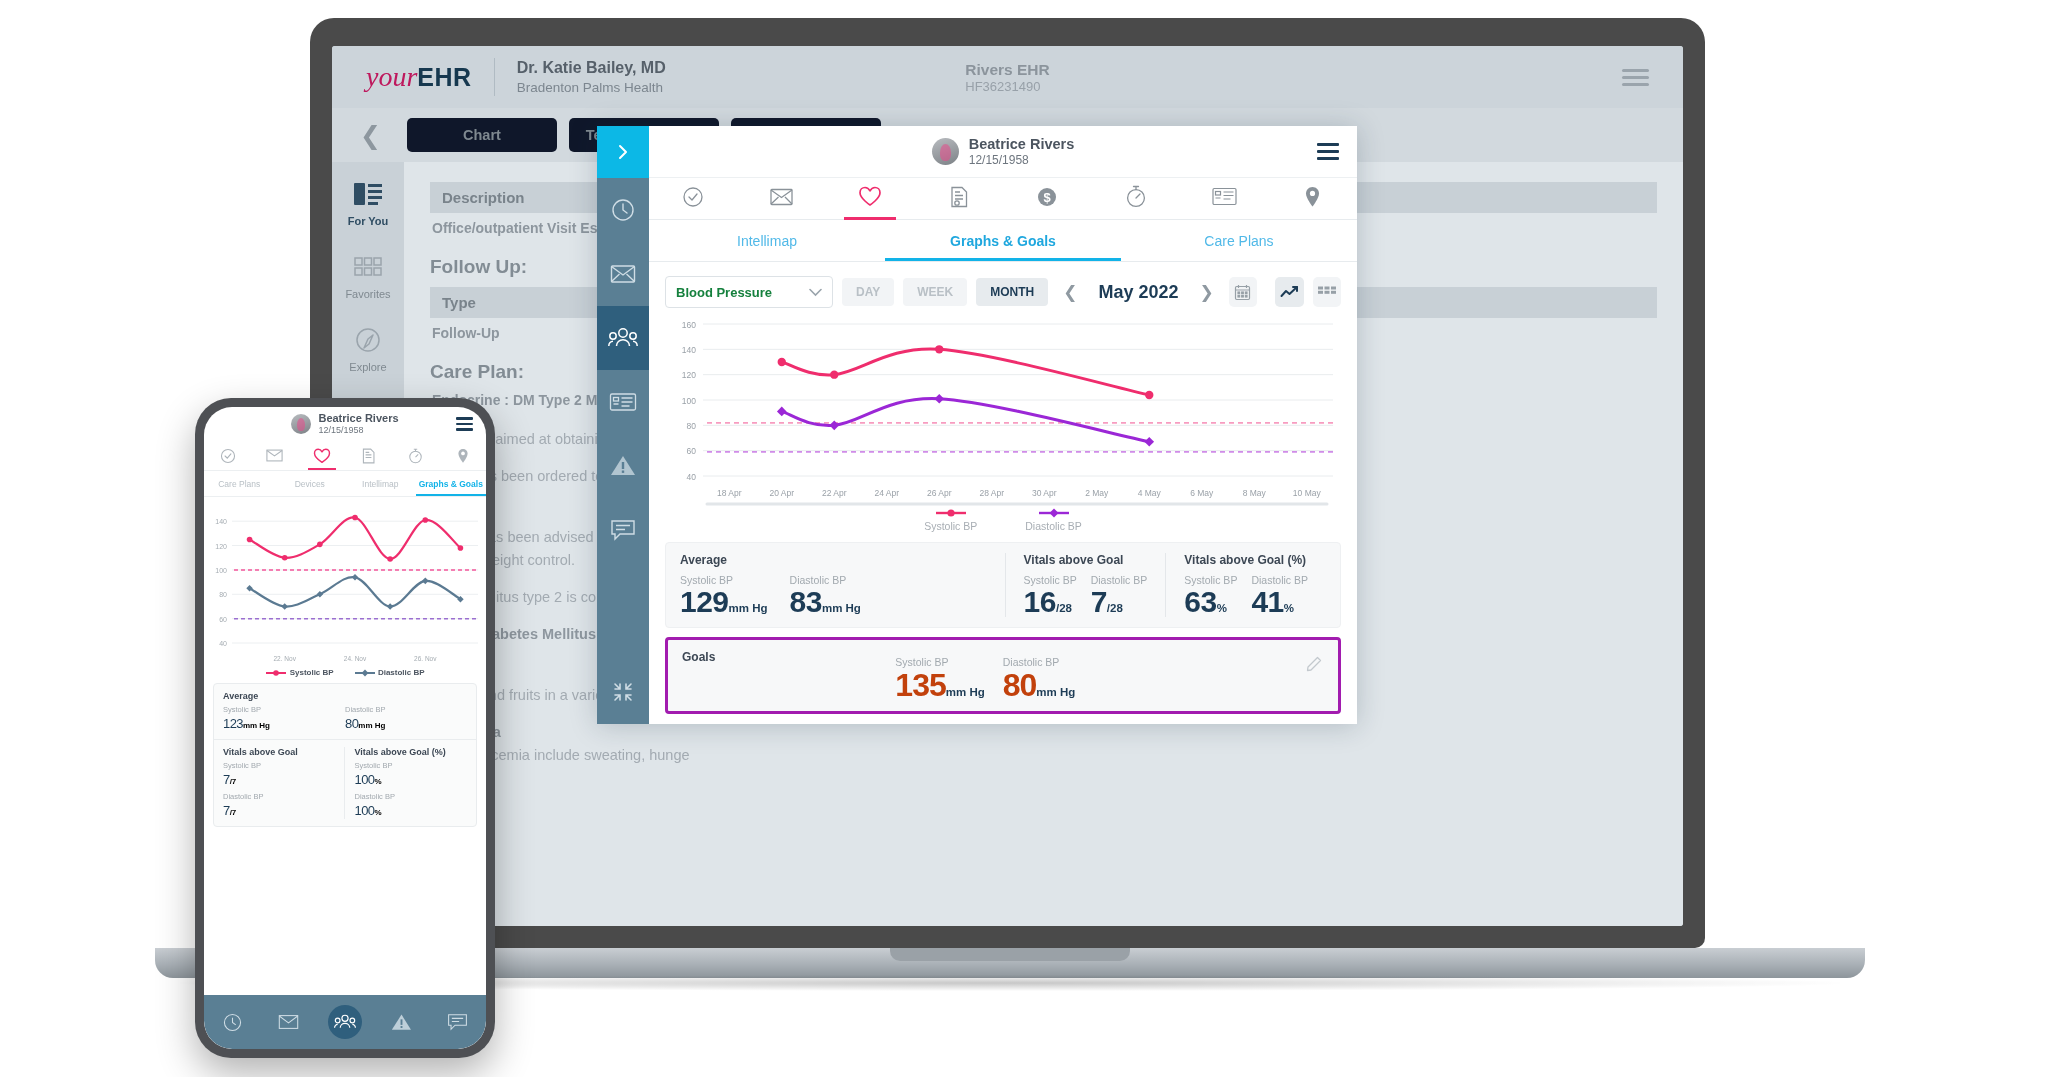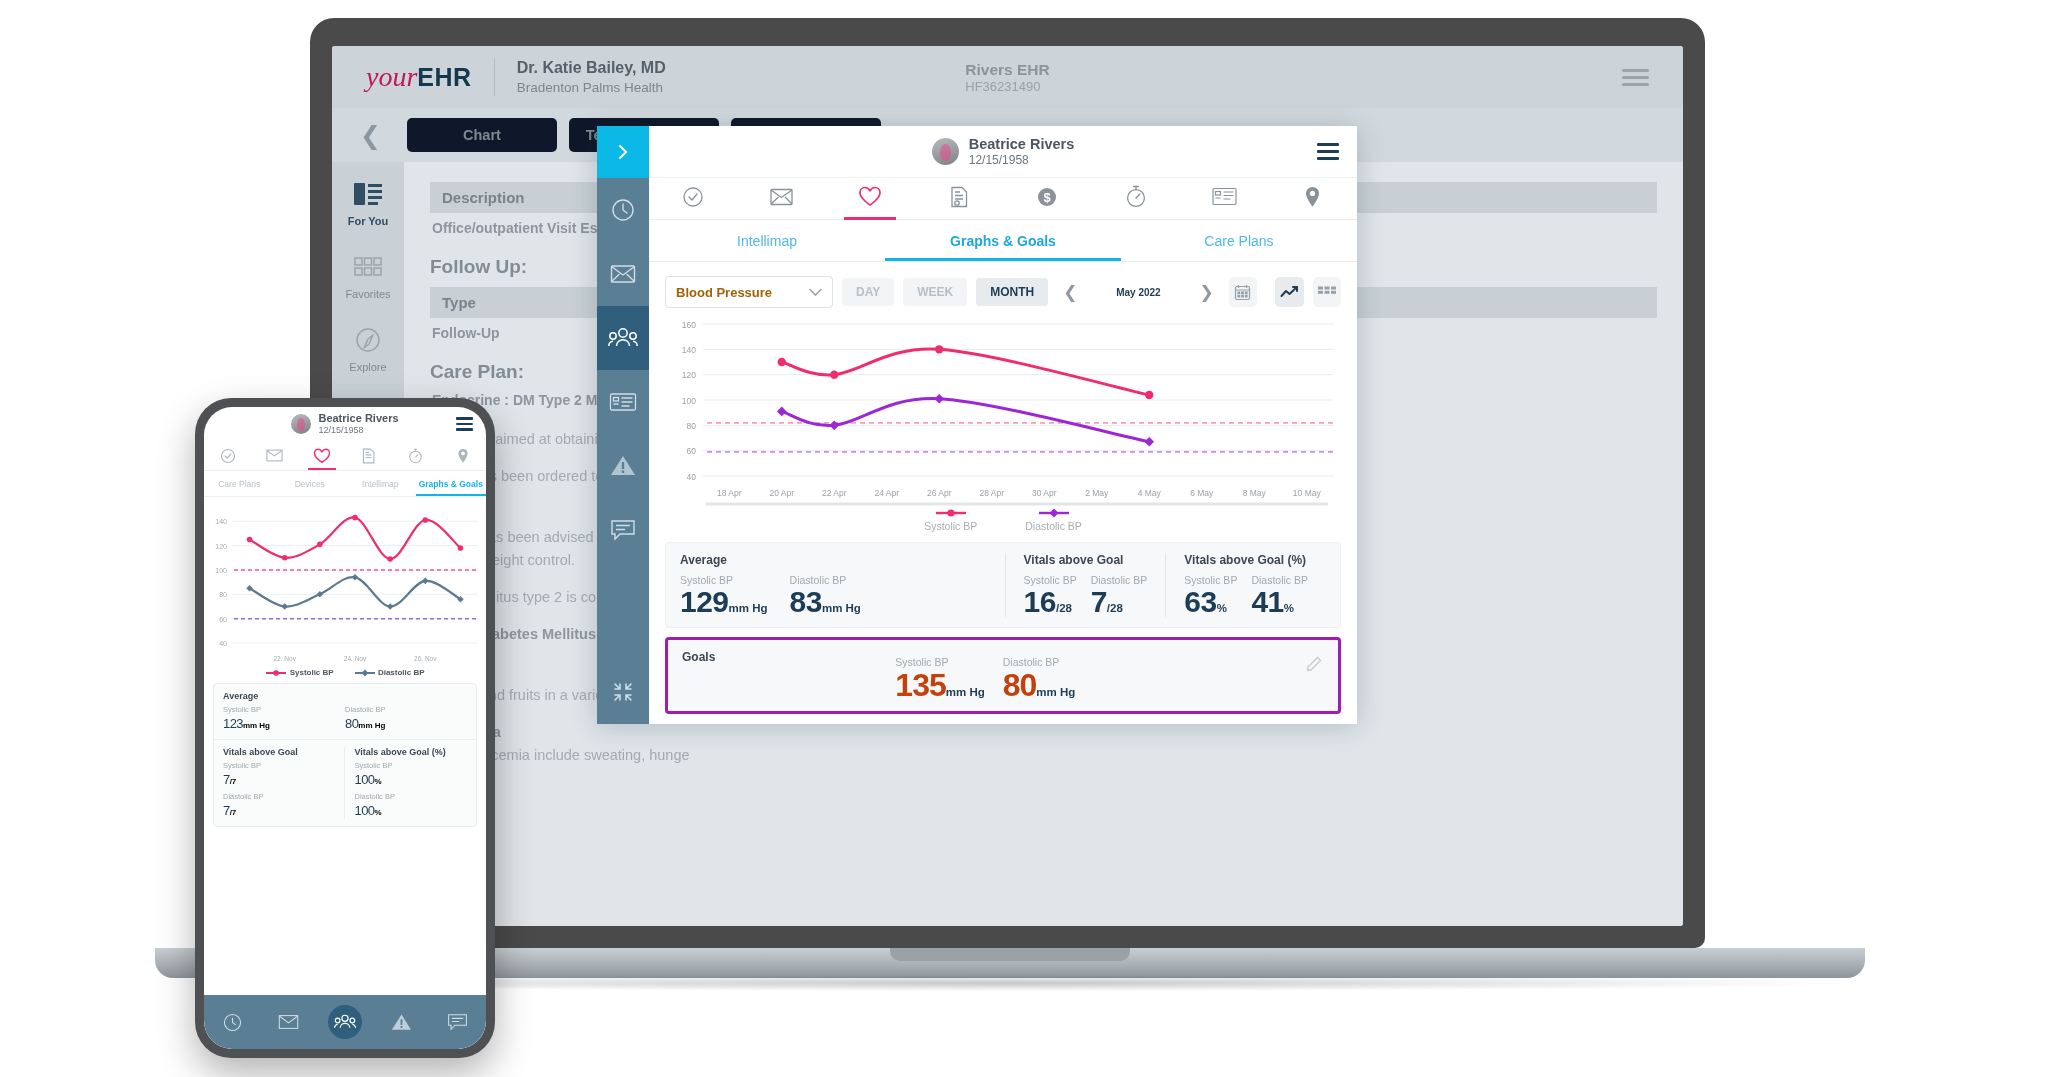--- a/index.html
+++ b/index.html
@@ -105,26 +105,26 @@
   .txt-tab { flex:1; display:flex; align-items:center; justify-content:center; font-size:14px; color:#51b9e8; position:relative;}
   .txt-tab.active { color:#1fa7de; font-weight:bold;}
   .txt-tab.active:after{content:"";position:absolute;bottom:0;left:0;right:0;height:3px;background:#12b3e8;}
 
   .panel { flex:1; overflow:hidden; padding:14px 16px 0 16px; background:#fff; }
 
   .toolbar { display:flex; align-items:center; gap:9px; margin-bottom:8px;}
   .select {
     width:176px; height:32px; border:1px solid #dde2e6; border-radius:4px;
     display:flex;align-items:center;justify-content:space-between;padding:0 10px;
-    font-size:13px;font-weight:bold;color:#a16207;
+    font-size:13px;font-weight:bold;color:#15803d;
   }
   .seg { background:#f2f4f6; color:#b9c0c6; font-size:12px;font-weight:bold; padding:7px 14px; border-radius:4px;}
   .seg.active { background:#e7ebee; color:#1d3c56;}
   .nav-arrow { color:#8f99a1; font-size:17px; padding:0 6px; font-family:"DejaVu Sans",sans-serif;}
-  .month-lbl { font-size:10px; font-weight:bold; color:#1d3c56; min-width:92px; text-align:center;}
+  .month-lbl { font-size:18px; font-weight:bold; color:#1d3c56; min-width:92px; text-align:center;}
   .sq-btn { width:30px;height:30px;border-radius:5px;background:#f2f4f6;display:flex;align-items:center;justify-content:center;color:#97a0a7;}
   .sq-btn.active{ background:#e7ebee; color:#1d3c56;}
 
   .chart-wrap { position:relative; height:190px; margin-top:4px;}
   .legend { display:flex; justify-content:center; gap:48px; margin-top:2px;}
   .leg-item{ text-align:center; font-size:10.5px; color:#a8aeb4;}
 
   .stat-card { background:#f7f8f9; border:1px solid #eef0f2; border-radius:4px; margin-top:10px; display:flex; padding:10px 14px; }
   .stat-block { padding-right:18px; }
   .stat-block + .stat-block { border-left:1px solid #e4e7ea; padding-left:18px; }

